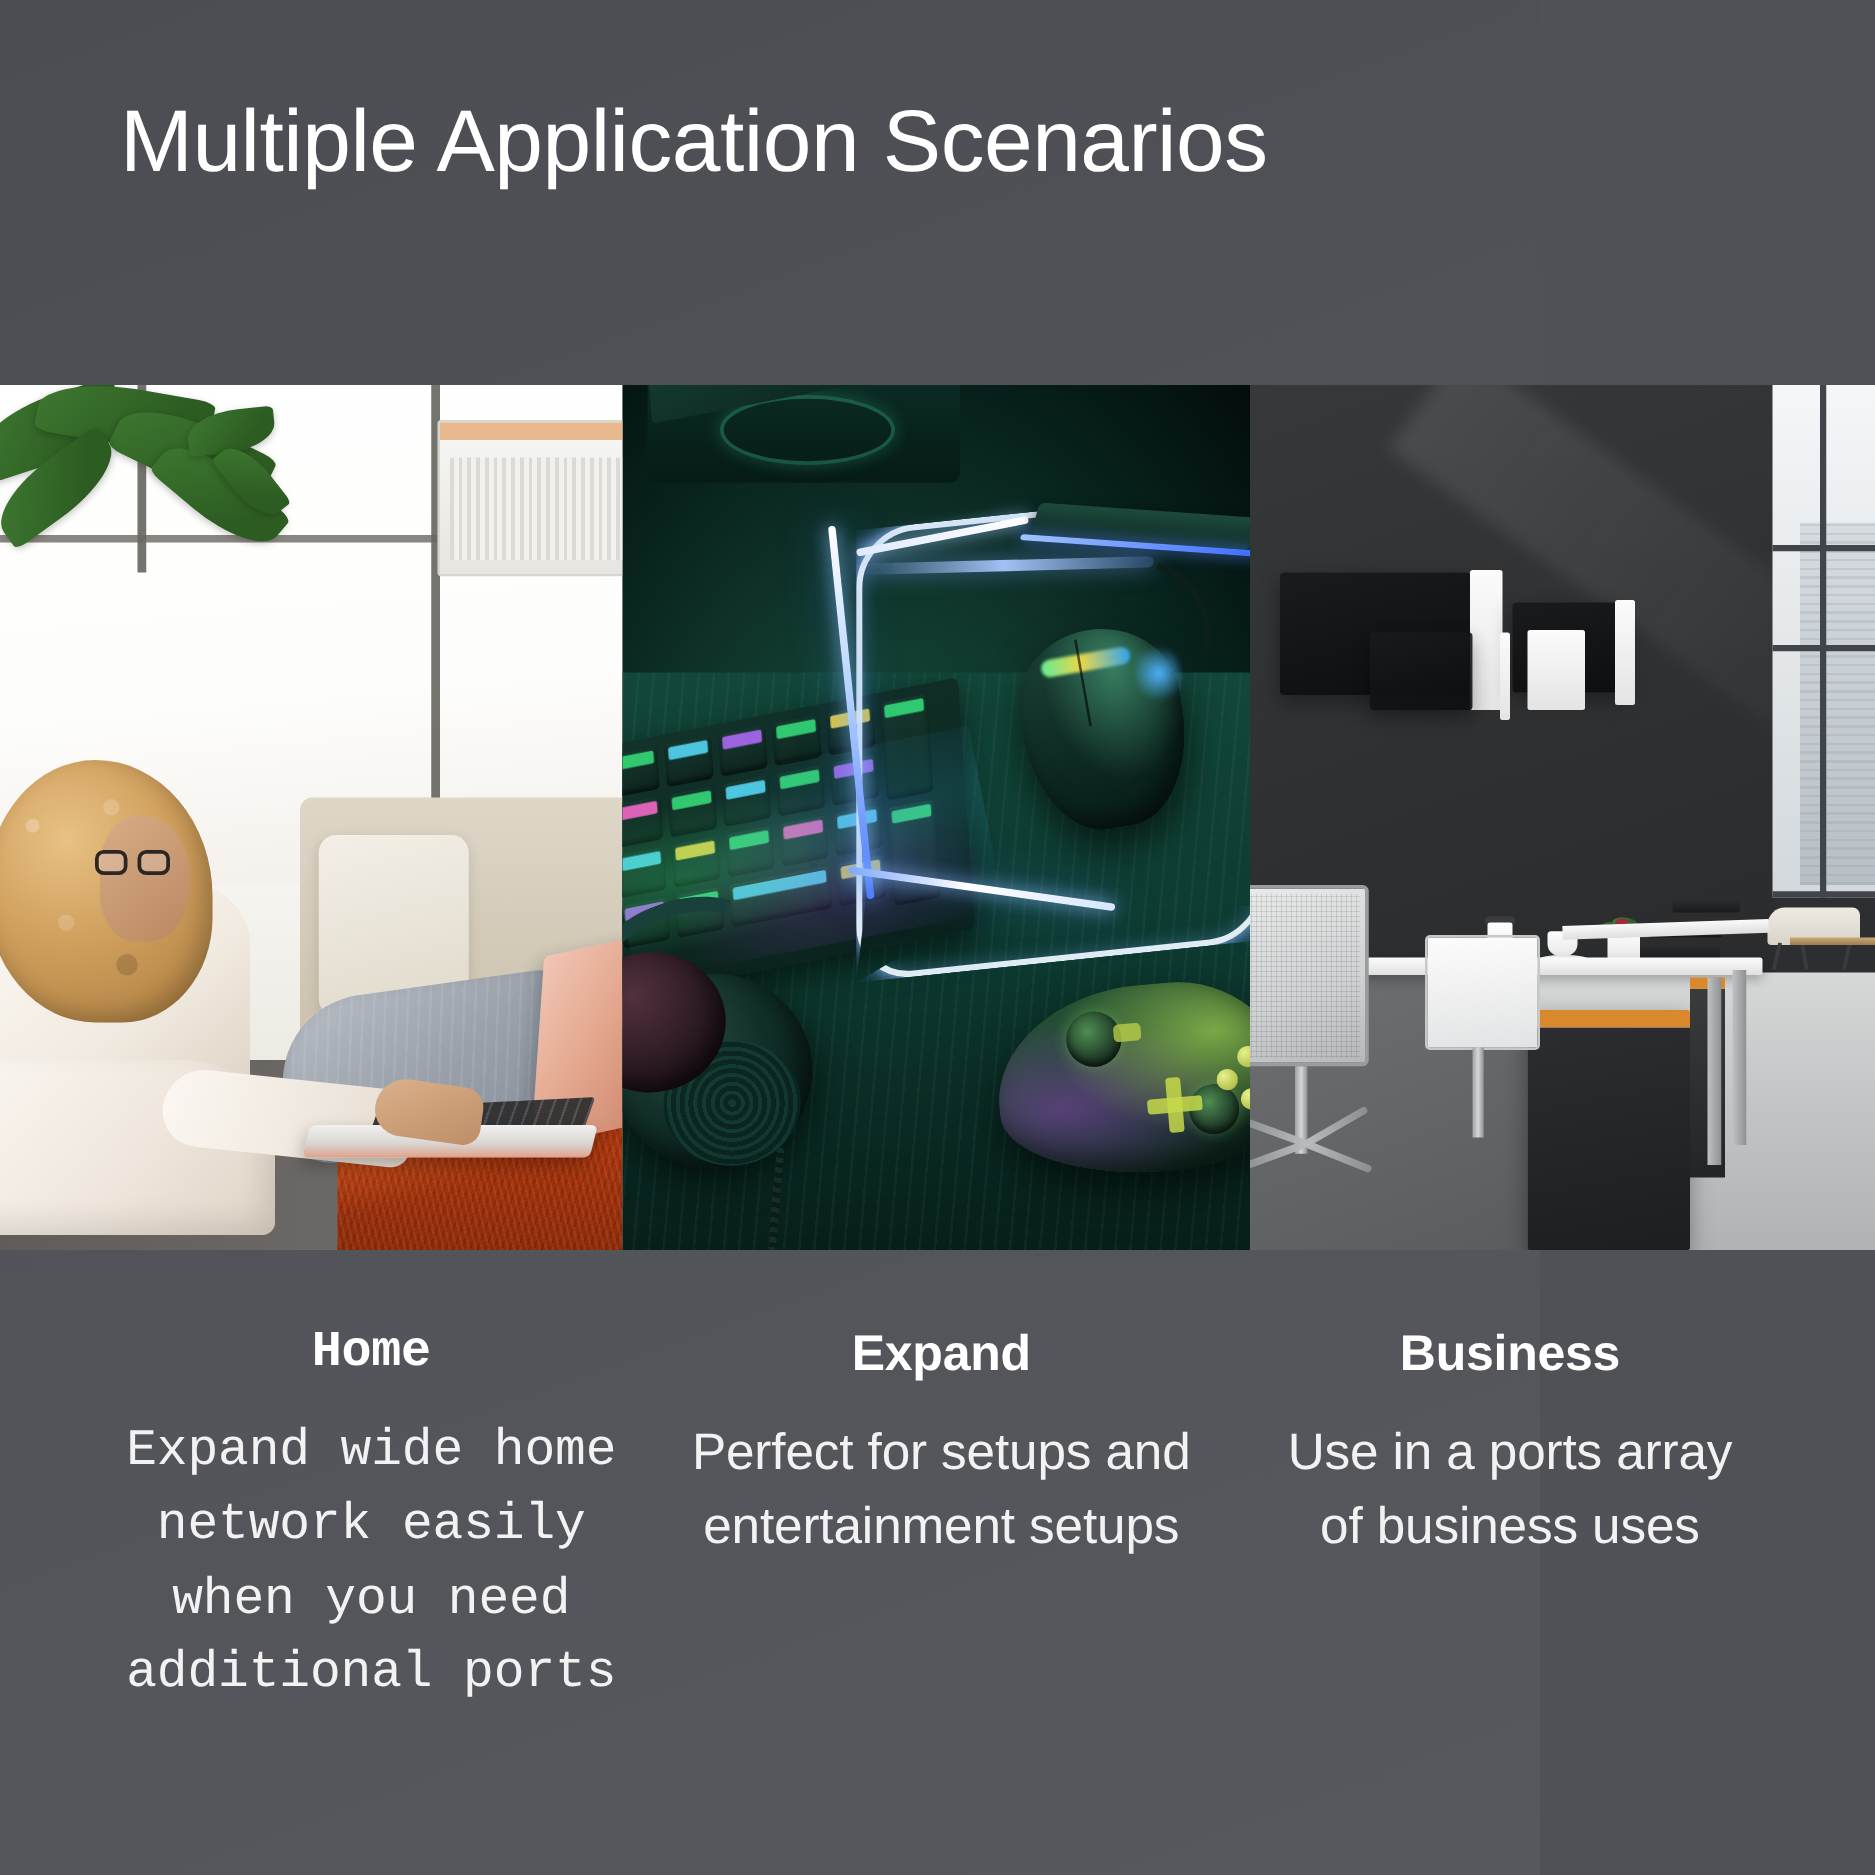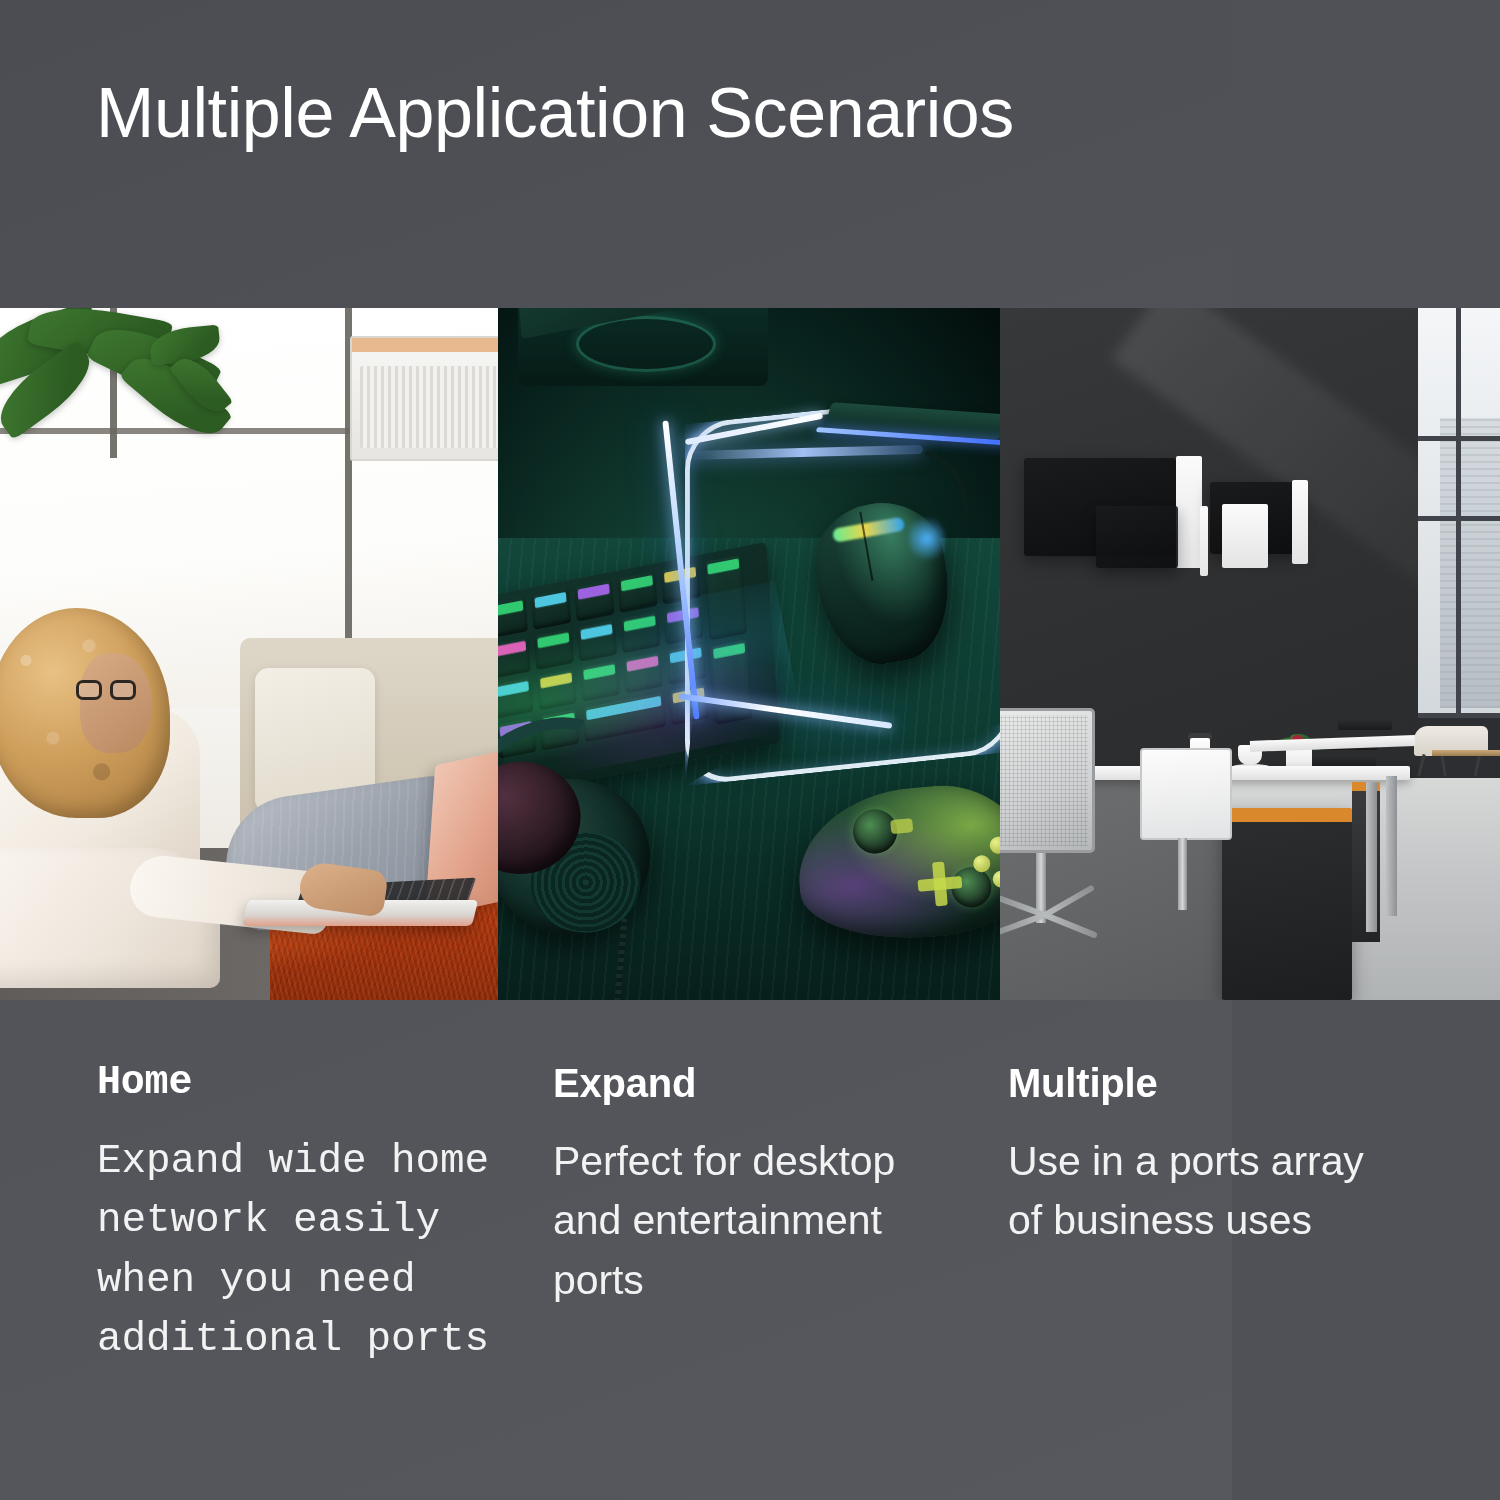--- a/index.html
+++ b/index.html
@@ -8,20 +8,21 @@
   body {
     font-family:"Liberation Sans", sans-serif;
     background:#4f5156;
     overflow:hidden;
     position:relative;
   }
   .page {
     position:relative;
     width:1232px; height:1500px;
     background:linear-gradient(160deg,#4b4d52 0%,#52545a 55%,#56585d 100%);
+    text-align:center;
   }
 
   
   .title-bar { position:absolute; left:0; top:0; width:1500px; height:308px; }
   .page-title {
     position:absolute;
     left:96px; top:78px;
     font-size:70px;
     font-weight:300;
     letter-spacing:-0.4px;
@@ -837,23 +838,23 @@
 
   <div class="cols">
 
     <div class="col c1">
       <div class="col-head">Home</div>
       <div class="col-body">Expand wide home network easily when you need additional ports</div>
     </div>
 
     <div class="col c2">
       <div class="col-head">Expand</div>
-      <div class="col-body">Perfect for desktop and entertainment ports</div>
+      <div class="col-body">Perfect for setups and entertainment setups</div>
     </div>
 
     <div class="col c3">
-      <div class="col-head">Multiple</div>
+      <div class="col-head">Business</div>
       <div class="col-body">Use in a ports array of business uses</div>
     </div>
 
   </div>
 
 </div>
 
 </body></html>

